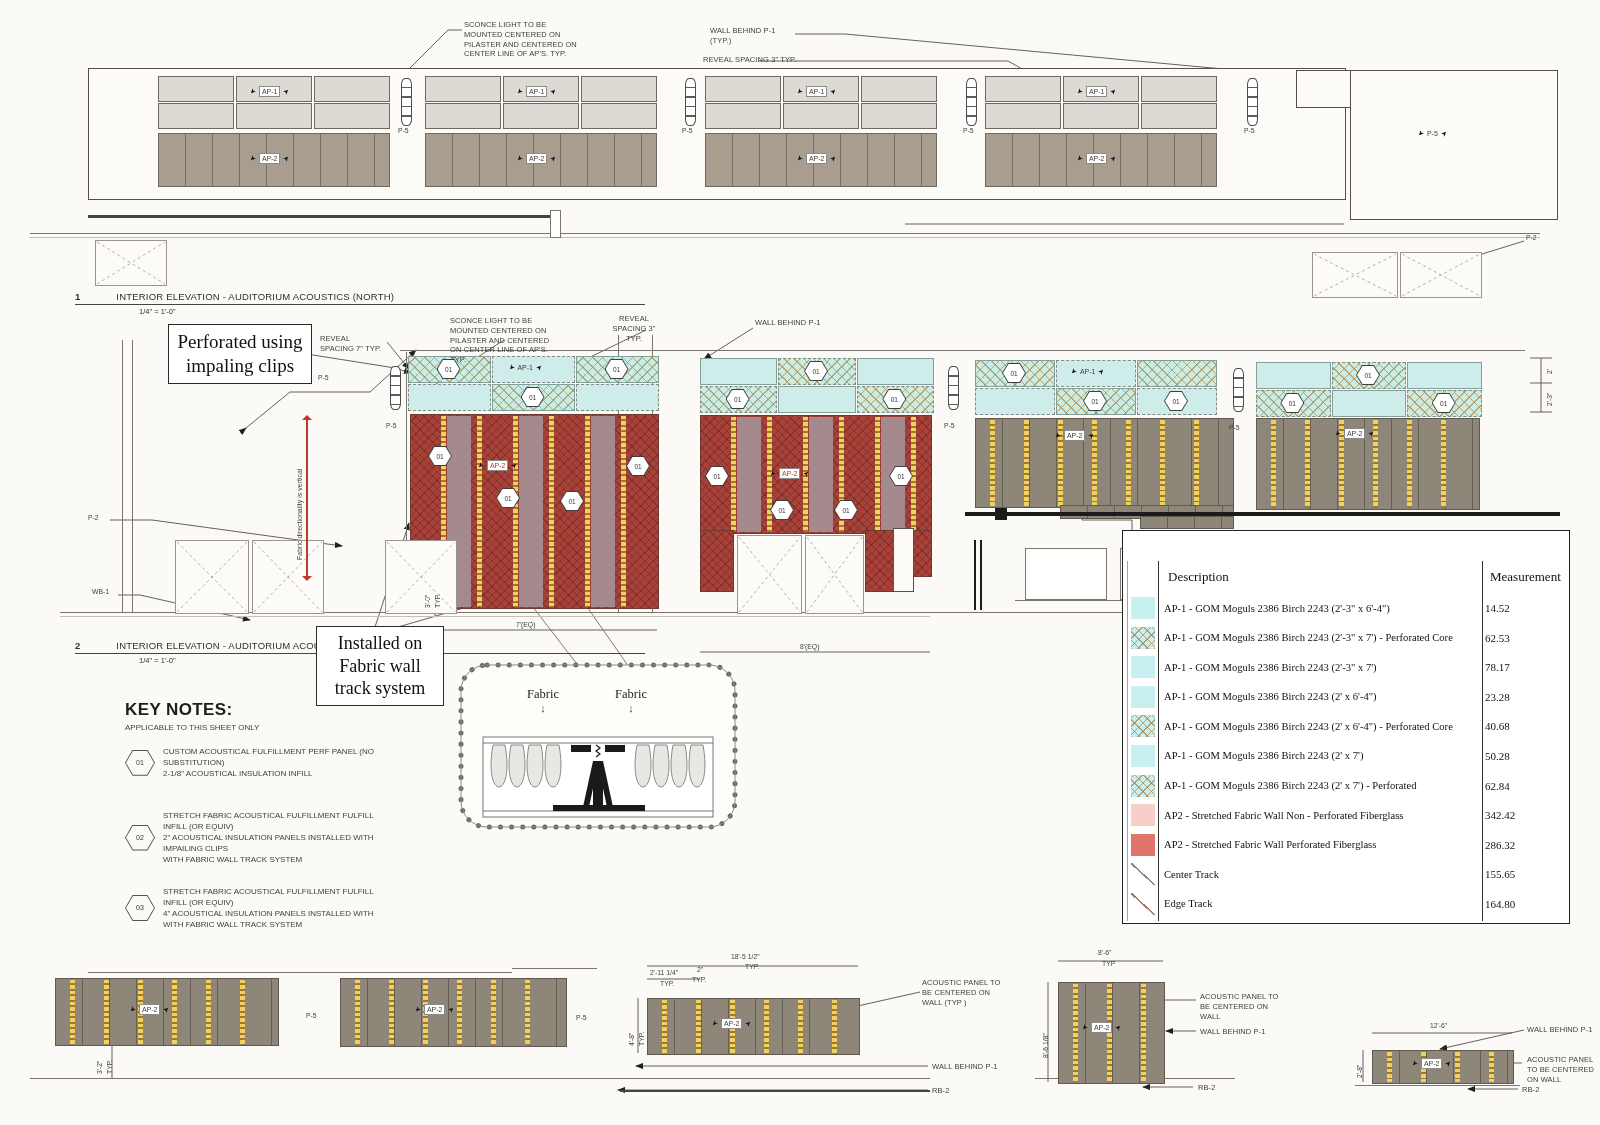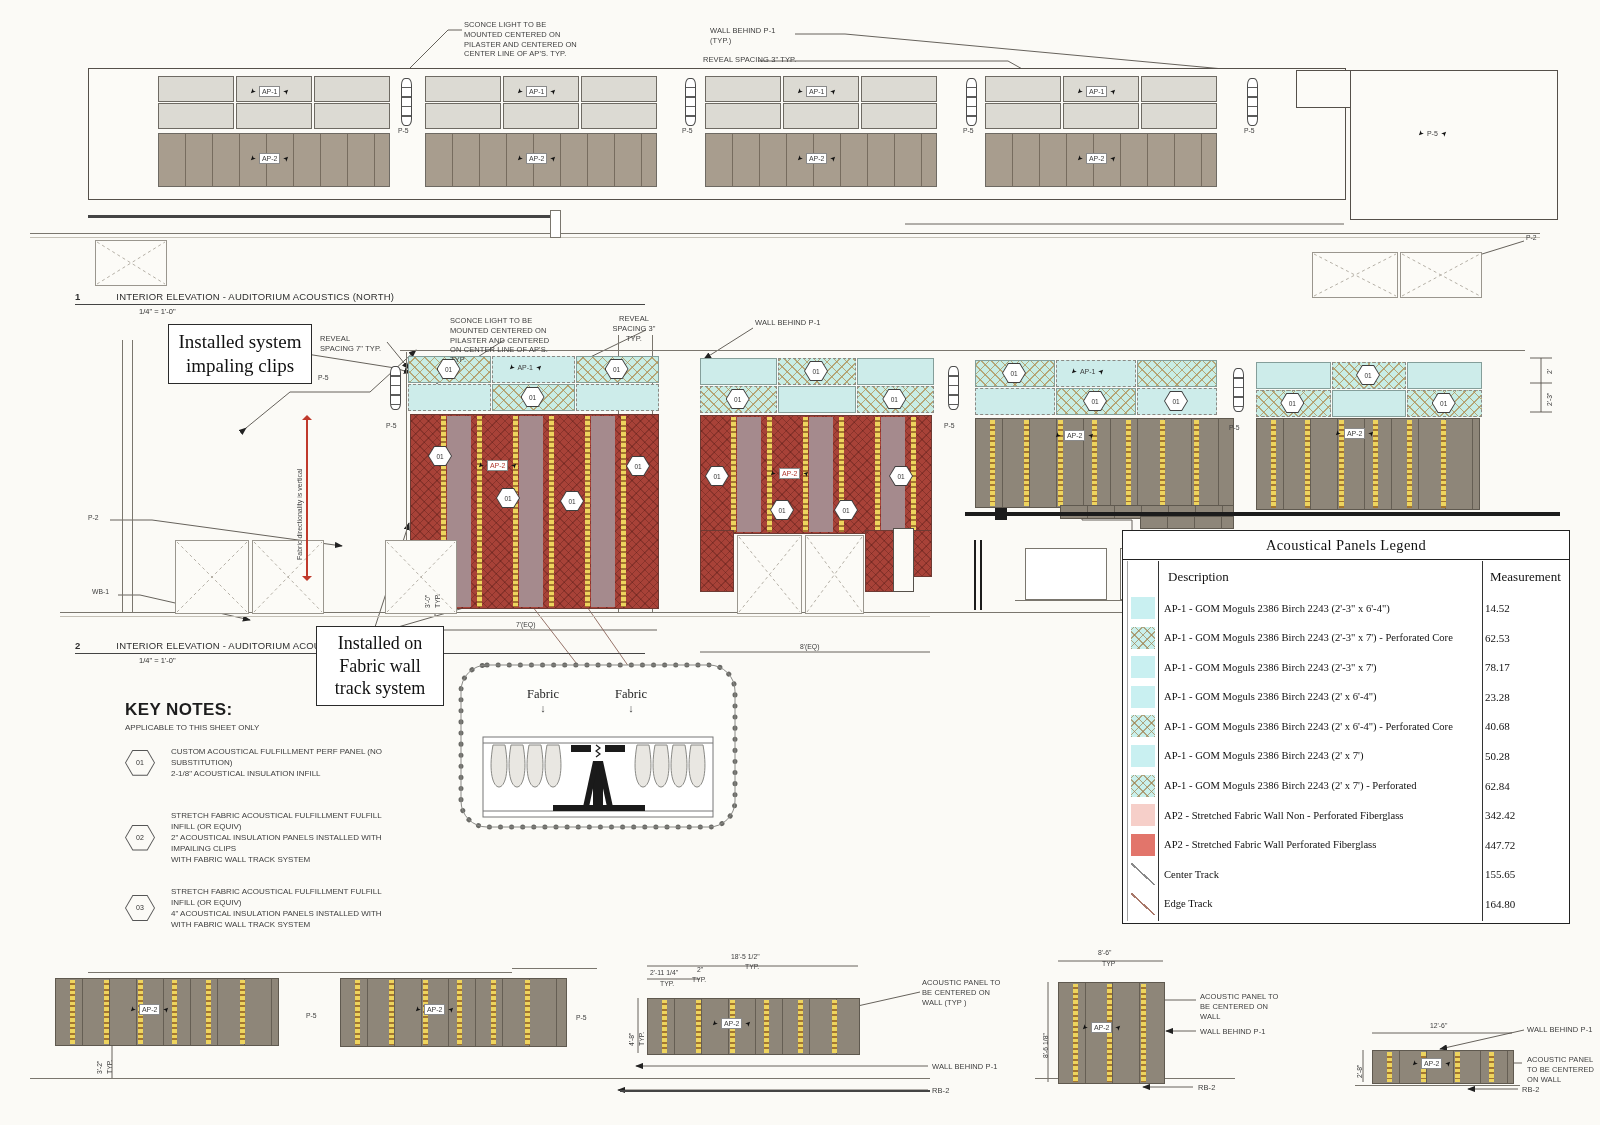--- a/index.html
+++ b/index.html
@@ -48,21 +48,21 @@
   .annot.seam{border-color:#9c5047}
   .titleblk{position:absolute;z-index:4;color:#2e2e2e}
   .titleblk .row{display:flex;gap:36px;border-bottom:1.3px solid #444;padding-bottom:2px}
   .titleblk .num{font-size:9.5px;font-weight:bold}
   .titleblk .ttl{font-size:9.5px;letter-spacing:.2px}
   .titleblk .scale{font-size:7.5px;margin-left:64px;margin-top:2px}
   
   #keynotes{position:absolute;left:125px;top:700px;width:340px;z-index:4}
   #keynotes .kh{font-size:17px;font-weight:bold;color:#1d1d1d;letter-spacing:.4px}
   #keynotes .ks{font-size:8px;margin-top:3px;color:#3d3d3d}
-  .kitem{display:flex;align-items:center;gap:16px;margin-top:16px}
+  .kitem{display:flex;align-items:center;gap:8px;margin-top:16px}
   .kitem .ktxt{font-size:8px;line-height:1.4;color:#3d3d3d;white-space:pre-line}
   .khex{position:relative;width:30px;height:26px;flex:0 0 30px;
         clip-path:polygon(25% 0,75% 0,100% 50%,75% 100%,25% 100%,0 50%);background:#555}
   .khex span{position:absolute;inset:1px;clip-path:polygon(25% 0,75% 0,100% 50%,75% 100%,25% 100%,0 50%);
         background:#fbfaf6;display:flex;align-items:center;justify-content:center;font-size:7px;color:#333}
   
   #legend{position:absolute;left:1122px;top:530px;width:446px;height:392px;background:#fff;
           border:1.6px solid #222;z-index:8;font-family:"Liberation Serif","DejaVu Serif",serif;color:#111}
   #legend .ltitle{height:28px;border-bottom:1.4px solid #222;display:flex;align-items:center;
           justify-content:center;font-size:14.5px;letter-spacing:.4px}
@@ -314,21 +314,21 @@
 
   <div class="blackbar" style="left:965px;top:512px;width:595px;height:4px"></div>
   <div class="blackbar" style="left:995px;top:508px;width:12px;height:12px"></div>
   <div class="blackbar" style="left:974px;top:540px;width:2px;height:70px"></div>
   <div class="blackbar" style="left:980px;top:540px;width:2px;height:70px"></div>
   <div class="outline" style="left:1025px;top:548px;width:80px;height:50px;background:#fff"></div>
   <div class="outline" style="left:1120px;top:548px;width:80px;height:50px;background:#fff"></div>
   <div class="hline" style="left:1015px;top:600px;width:245px"></div>
 
   <div class="annot" style="left:168px;top:324px;width:128px">
-    <span>Installed system</span><br>
+    <span>Perforated using</span><br>
     <span>impaling clips</span>
   </div>
   <div class="annot" style="left:316px;top:626px;width:112px;font-size:18px">
     <span>Installed on</span><br>
     <span>Fabric wall</span><br>
     <span>track system</span>
   </div>
 
   <div id="keynotes">
     <div class="kh">KEY NOTES:</div>
@@ -395,21 +395,20 @@
         <rect x="118" y="30" width="10" height="46"></rect>
         <rect x="78" y="74" width="92" height="6"></rect>
         <path d="M118,30 L108,76 L114,76 L123,34 Z"></path>
         <path d="M128,30 L138,76 L132,76 L123,34 Z"></path>
       </g>
       <path d="M121,14 l4,3 l-4,3 l4,3 l-4,3" stroke="#1a1a1a" fill="none" stroke-width="1.2"></path>
     </svg>
   </div>
 
   <div id="legend">
-    <div class="ltitle">Acoustical Panels  Legend</div>
     <div class="lbody">
       <div class="vd" style="left:30px"></div>
       <div class="vd" style="left:354px"></div>
       <div class="hdr" style="left:40px">Description</div>
       <div class="hdr" style="left:362px">Measurement</div>
       <div class="rows" id="legendRows">
           <div class="lrow">
             <div class="sw cyan"></div>
             <div class="ldesc">AP-1 - GOM Moguls 2386 Birch 2243 (2'-3" x 6'-4")</div>
             <div class="lmeas">14.52</div>
@@ -445,21 +444,21 @@
             <div class="lmeas">62.84</div>
           </div>
           <div class="lrow">
             <div class="sw pink"></div>
             <div class="ldesc">AP2 - Stretched Fabric Wall Non - Perforated Fiberglass</div>
             <div class="lmeas">342.42</div>
           </div>
           <div class="lrow">
             <div class="sw red"></div>
             <div class="ldesc">AP2 - Stretched Fabric Wall Perforated Fiberglass</div>
-            <div class="lmeas">447.72</div>
+            <div class="lmeas">286.32</div>
           </div>
           <div class="lrow">
             <div class="sw track"></div>
             <div class="ldesc">Center Track</div>
             <div class="lmeas">155.65</div>
           </div>
           <div class="lrow">
             <div class="sw trackr"></div>
             <div class="ldesc">Edge Track</div>
             <div class="lmeas">164.80</div>

